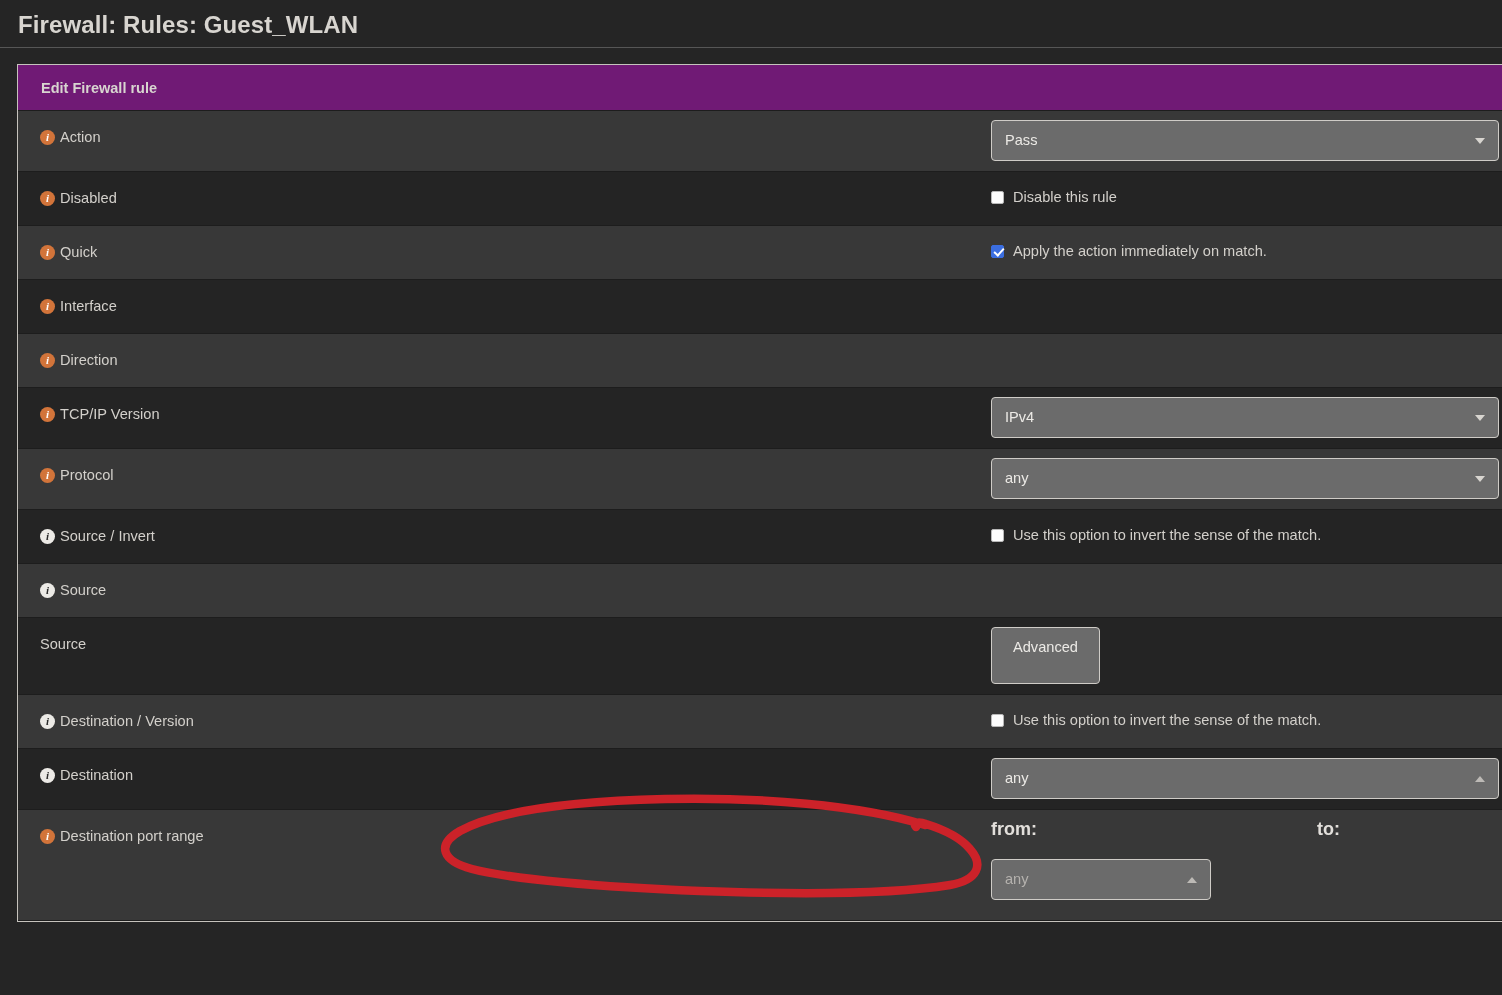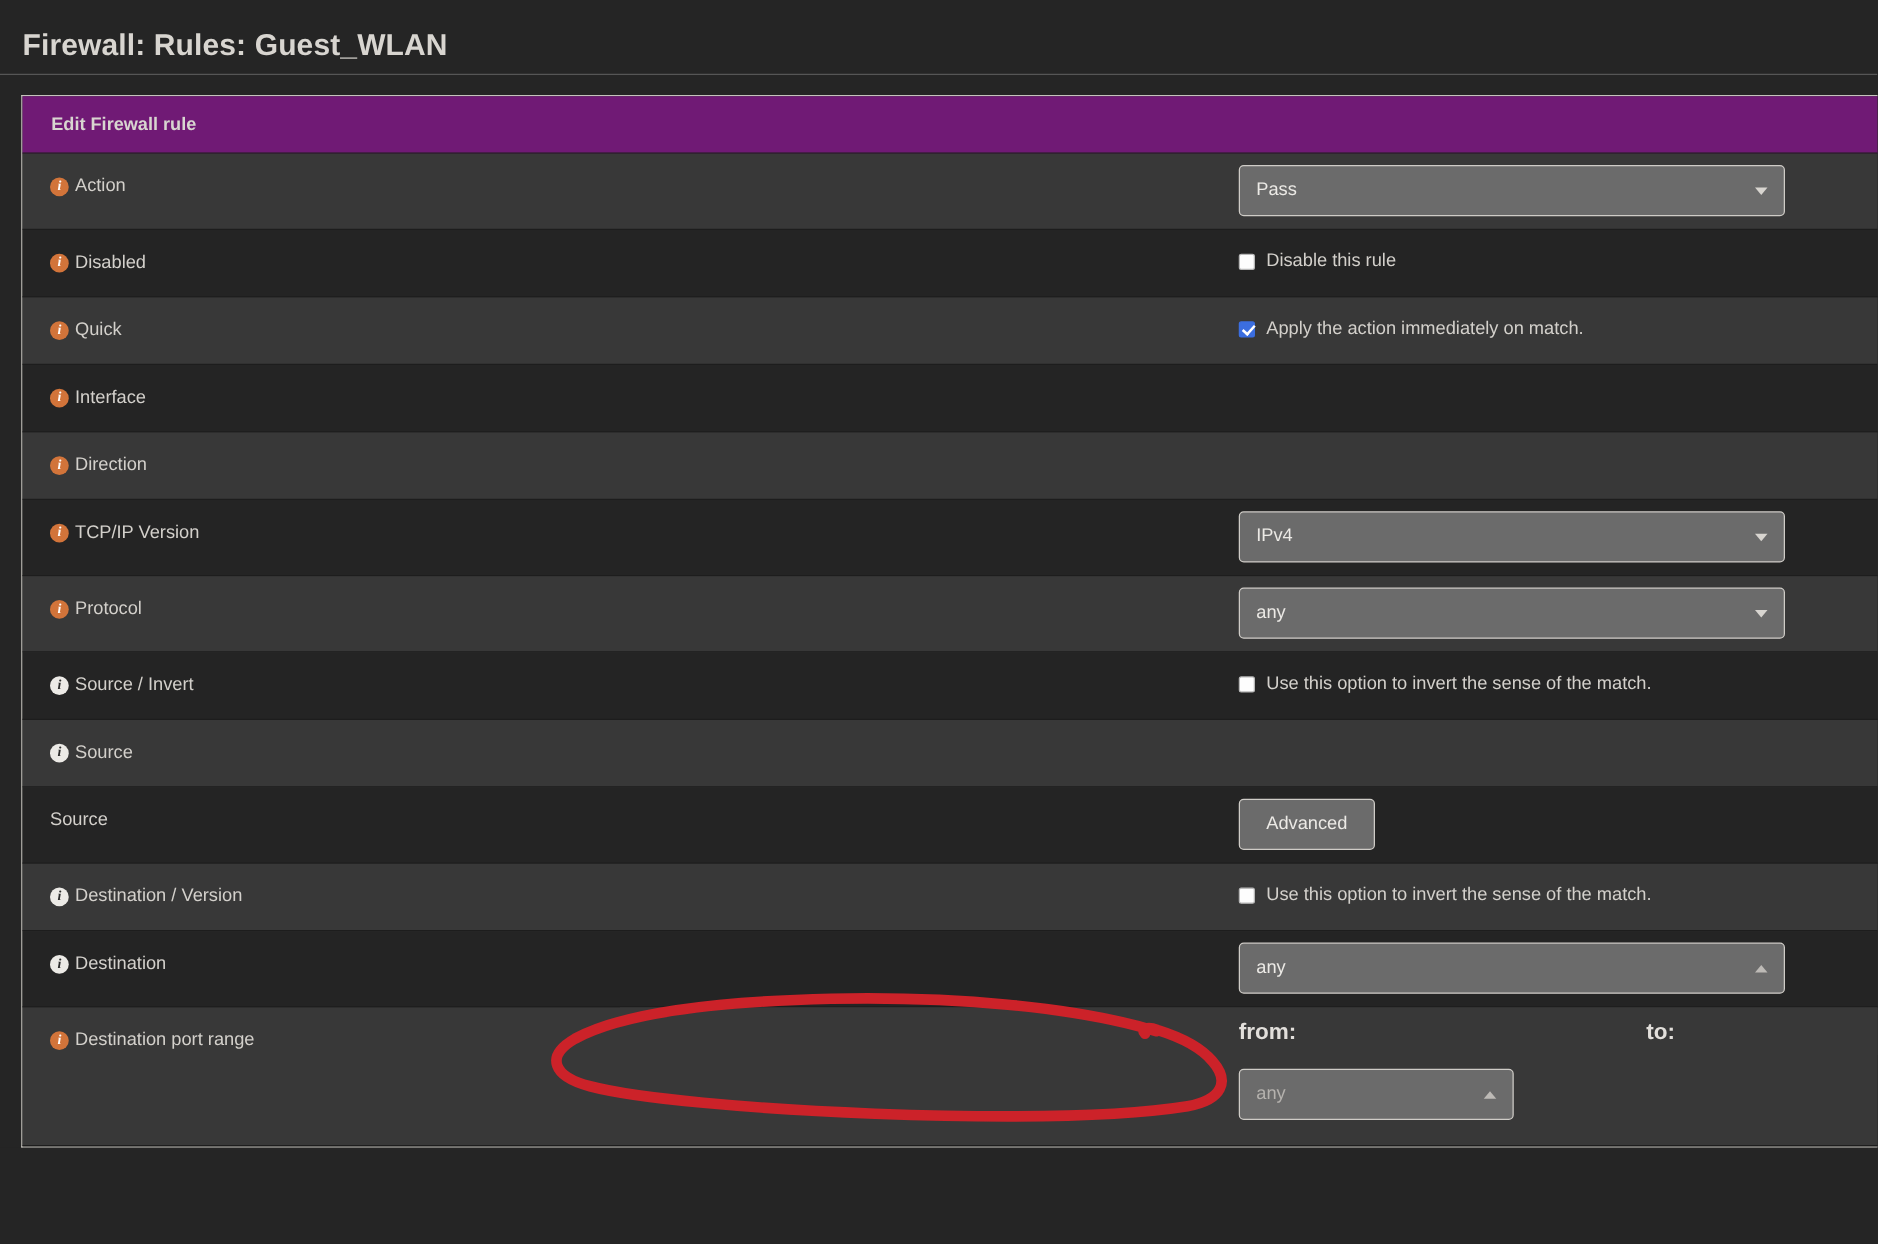--- a/index.html
+++ b/index.html
@@ -14,21 +14,20 @@
   
   .page-title {
     font-size: 24px;
     font-weight: bold;
     color: #d8d5d0;
     padding: 6px 0 0 18px;
     letter-spacing: .1px;
     height: 47px;
     line-height: 38px;
     background: #252525;
-    margin-top: 12px;
   }
   .title-rule {
     height: 1px;
     background: #565656;
     width: 100%;
   }
 
   
   .panel-wrap {
     padding: 16px 0 0 17px;
@@ -101,21 +100,21 @@
     background: #6b6b6b;
     border: 1px solid #cfccc7;
     border-radius: 4px;
     color: #eceae6;
     font-size: 14.6px;
     line-height: 39px;
     padding: 0 34px 0 13px;
     white-space: nowrap;
     overflow: hidden;
   }
-  .sel.w-main  { width: 437px; margin-left: 495px; }
+  .sel.w-main  { width: 508px; margin-left: 495px; }
   .sel.w-port  { width: 220px; }
   .sel.muted   { color: #b5b2ae; }
 
   .sel .caret {
     position: absolute;
     right: 13px;
     top: 50%;
     width: 0; height: 0;
     border-left: 5px solid transparent;
     border-right: 5px solid transparent;
@@ -163,21 +162,21 @@
 
   
   .btn {
     display: inline-block;
     margin-left: 495px;
     background: #6b6b6b;
     border: 1px solid #cfccc7;
     border-radius: 4px;
     color: #eceae6;
     font-size: 14.6px;
-    padding: 11px 21px 12px;
+    padding: 11px 21px 28px;
     line-height: 16px;
   }
 
   
   .portrow { min-height: 110px; }
   .port-wrap { padding: 0; }
   .port-head {
     display: flex;
     background: #383838;
     height: 38px;

